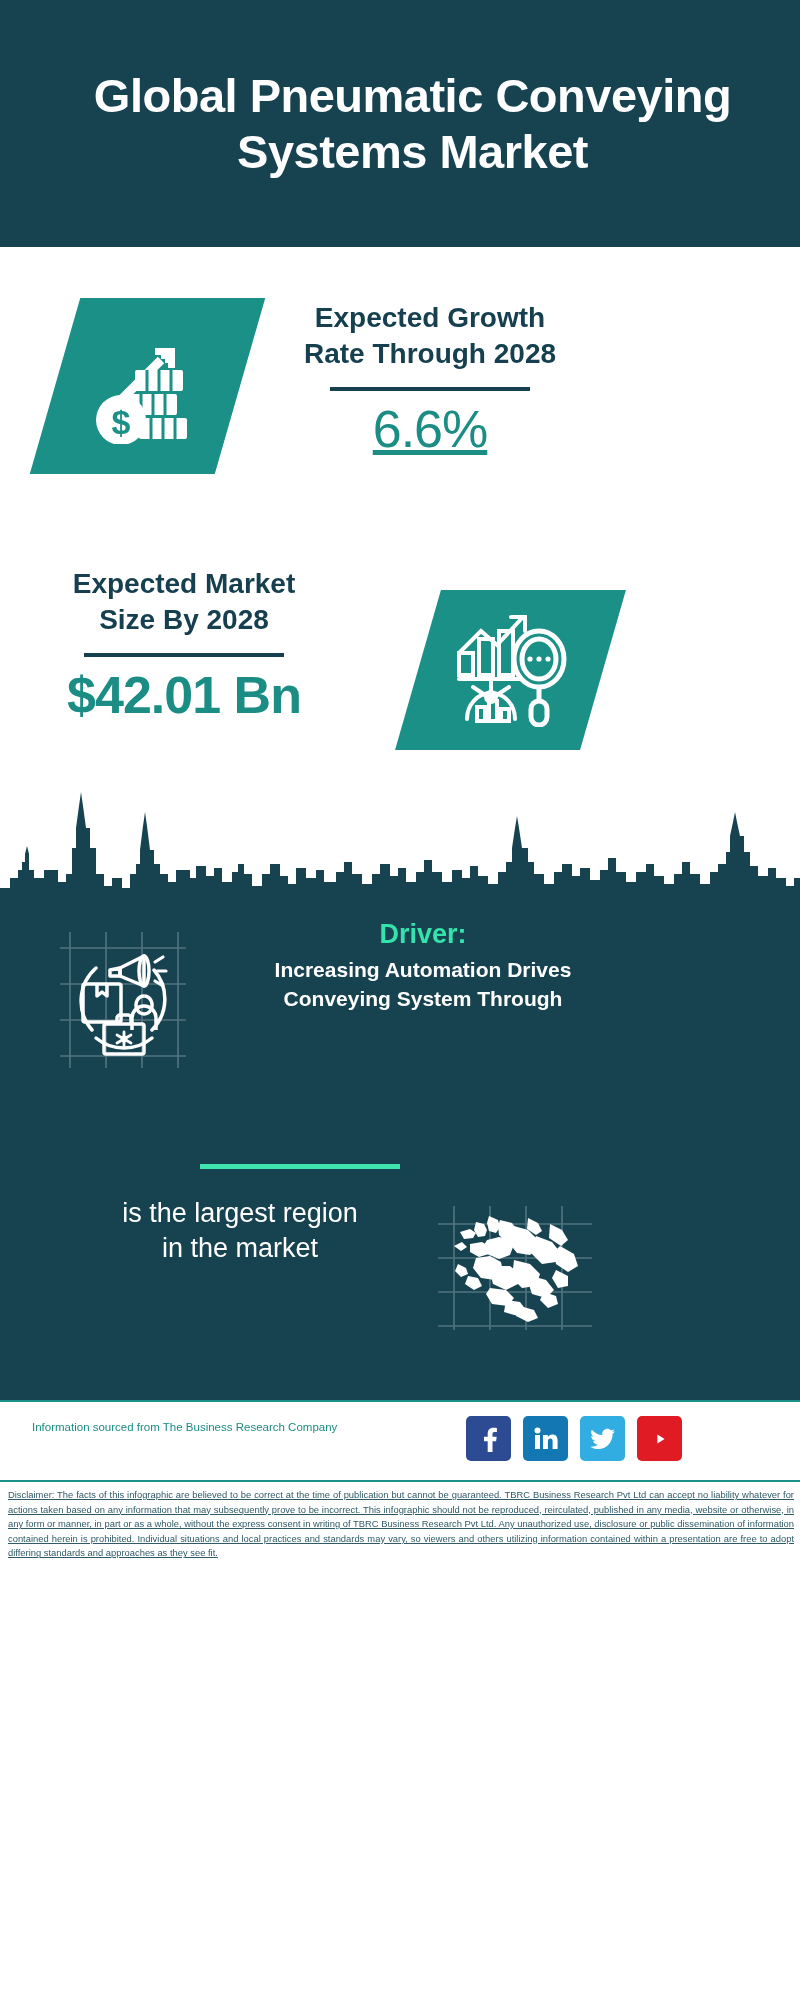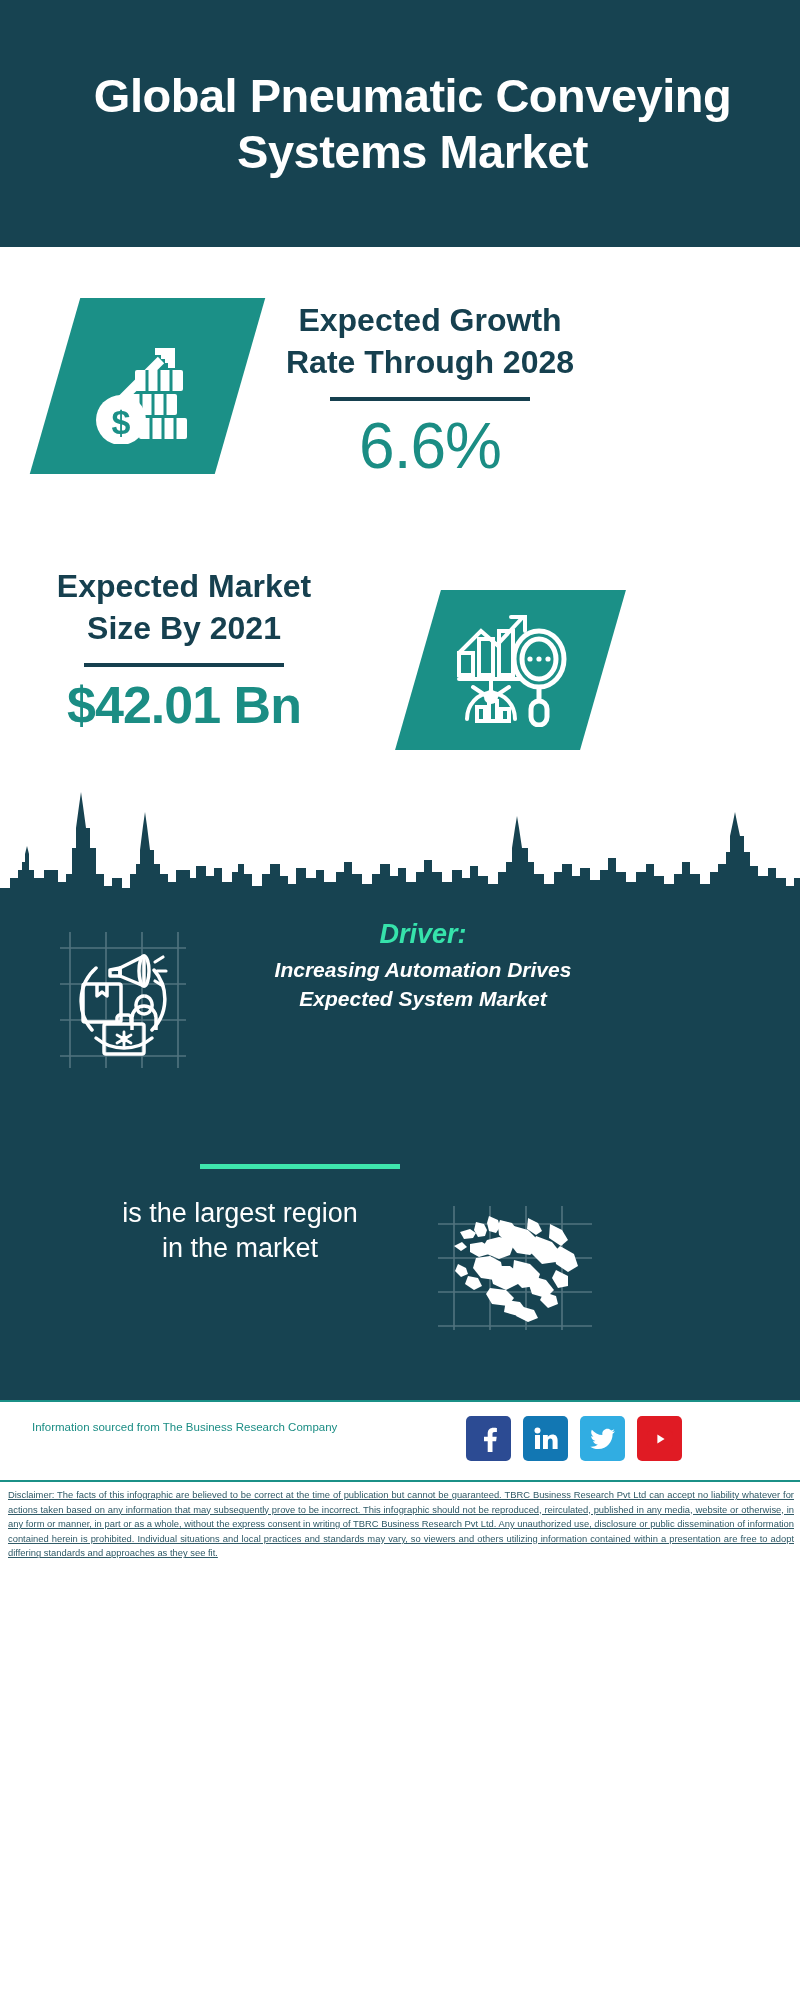--- a/index.html
+++ b/index.html
@@ -30,41 +30,41 @@
   
   .para {
     position:absolute; background:#1b9087;
     transform:skewX(-16deg);
     display:flex; align-items:center; justify-content:center;
   }
   .para .glyph { transform:skewX(16deg); display:block; }
 
   .stat-block { position:absolute; text-align:center; }
   .stat-label {
-    color:#16404f; font-weight:700; font-size:32px; line-height:1.3;
+    color:#16404f; font-weight:700; font-size:28px; line-height:1.3;
     font-family:"Liberation Sans", sans-serif;
   }
   .stat-rule {
     height:4px; background:#16404f; width:200px; margin:14px auto 10px auto;
   }
   .stat-value {
     color:#1b8d84; font-size:56px; font-weight:700; line-height:1.1;
     letter-spacing:-1px;
   }
 
   
   .skyline { position:absolute; left:0; top:778px; width:800px; height:130px; }
 
   
   .dark-zone {
     position:absolute; left:0; top:898px; width:800px; height:502px;
     background:#174351;
   }
 
-  .driver-row { position:absolute; left:0; top:918px; width:650px; height:180px;font-style:italic; }
+  .driver-row { position:absolute; left:0; top:918px; width:650px; height:180px; }
   .icon-grid-box { position:absolute; width:150px; height:140px; }
   .driver-text { position:absolute; left:228px; top:0; width:390px; text-align:center; }
   .driver-heading {
     color:#36e2ab; font-size:27px; font-weight:700; line-height:1.2;
     margin-bottom:6px;
   }
   .driver-body {
     color:#ffffff; font-size:21px; font-weight:700; line-height:1.38;
   }
 
@@ -140,26 +140,26 @@
       <circle cx="32" cy="96" r="25" fill="#ffffff"></circle>
       <text x="32" y="110" font-size="34" font-weight="bold" text-anchor="middle" fill="#1b9087" font-family="Liberation Sans, sans-serif">$</text>
     </svg>
   </div>
 </div>
 
 <div class="stat-block" style="left:270px; top:300px; width:320px;">
   <div class="stat-label">Expected Growth</div>
   <div class="stat-label">Rate Through 2028</div>
   <div class="stat-rule"></div>
-  <div class="stat-value" style="font-size:64px; font-weight:400;">6.6%</div>
+  <div class="stat-value" style="font-size:52px; font-weight:400;text-decoration:underline;">6.6%</div>
 </div>
 
 <div class="stat-block" style="left:24px; top:566px; width:320px;">
   <div class="stat-label">Expected Market</div>
-  <div class="stat-label">Size By 2021</div>
+  <div class="stat-label">Size By 2028</div>
   <div class="stat-rule"></div>
   <div class="stat-value" style="font-size:52px; font-weight:700;">$42.01 Bn</div>
 </div>
 
 <div class="para" style="left:418px; top:590px; width:185px; height:160px;">
   <div class="glyph">
     <svg width="120" height="118" viewBox="0 0 120 118">
       <g fill="none" stroke="#ffffff" stroke-width="4" stroke-linecap="round">
         <path d="M8 44 L30 22 L46 36 L72 8"></path>
         <path d="M60 8 L74 8 L74 22"></path>
@@ -242,21 +242,21 @@
       </g>
       <g fill="none" stroke="#ffffff" stroke-width="2.8" stroke-linecap="round">
         <path d="M76 106 V120 M69 109 L83 117 M83 109 L69 117"></path>
       </g>
       <circle cx="76" cy="113" r="3.4" fill="#ffffff"></circle>
     </svg>
   </div>
   <div class="driver-text">
     <div class="driver-heading">Driver:</div>
     <div class="driver-body">Increasing Automation Drives</div>
-    <div class="driver-body">Expected System Market</div>
+    <div class="driver-body">Conveying System Through</div>
   </div>
 </div>
 
 <div class="mid-divider"></div>
 
 <div class="region-row">
   <div class="region-text">
     <div class="region-sub">is the largest region</div>
     <div class="region-sub">in the market</div>
   </div>

